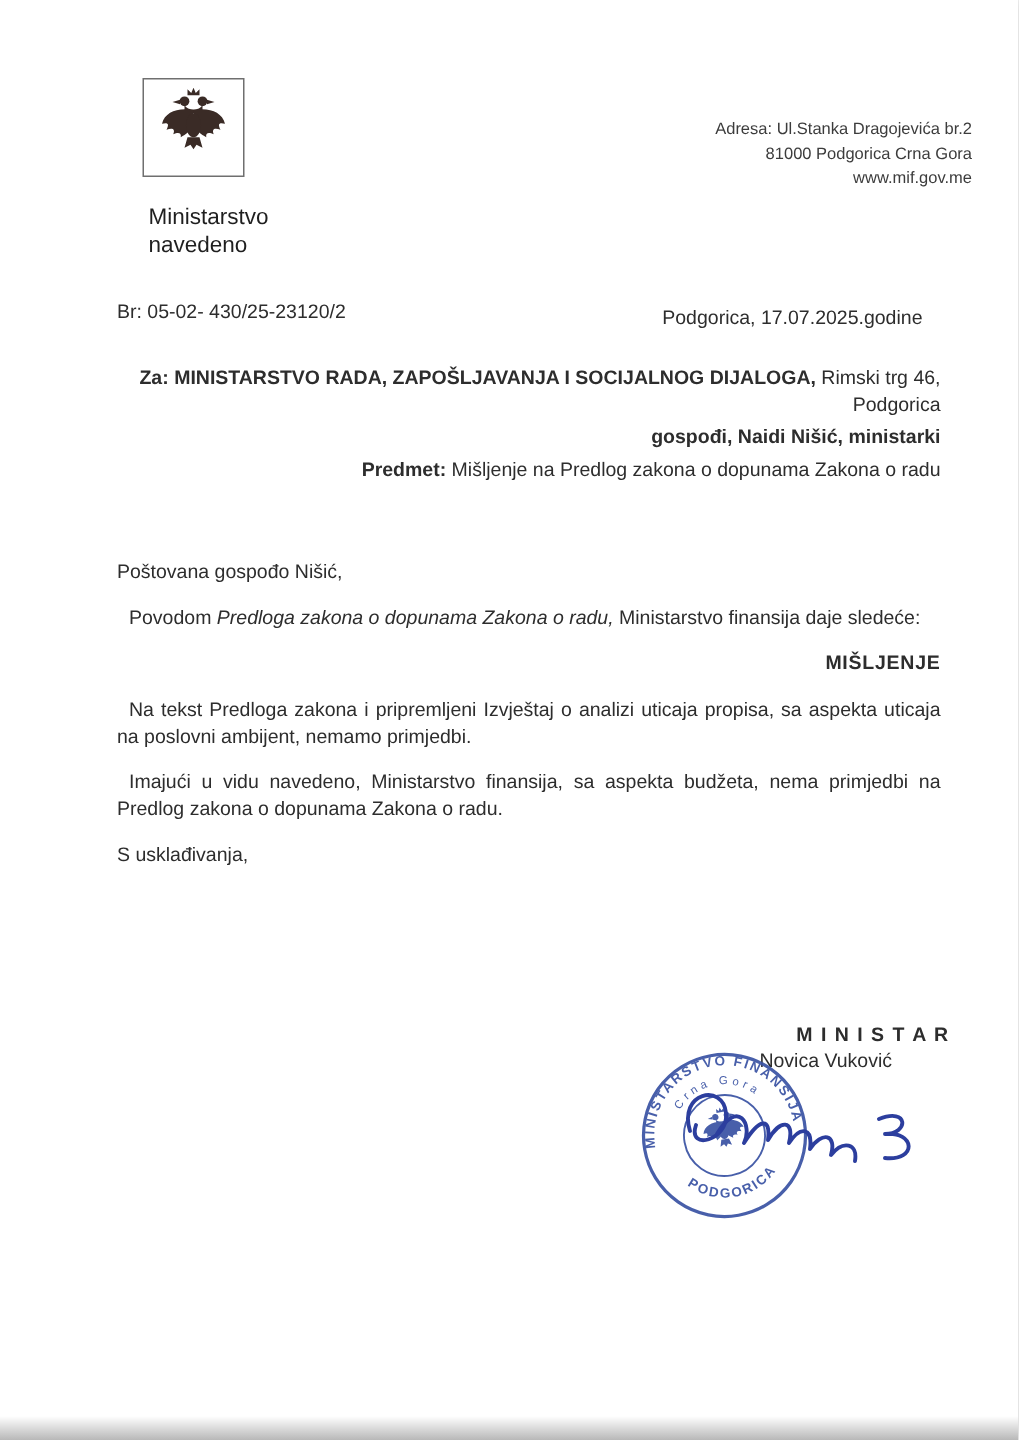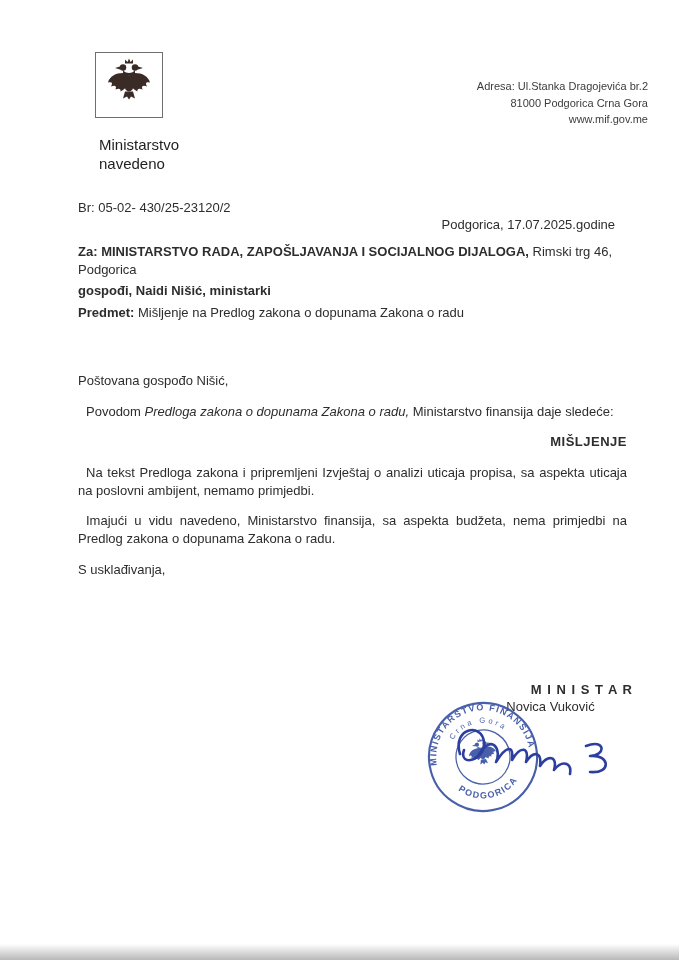--- a/index.html
+++ b/index.html
@@ -22,25 +22,25 @@
   }
   .address {
     position:absolute; top:78px; right:31px;
     font-size:11px; line-height:1.5; color:#3c3c3c; text-align:right;
   }
   
   .ref-row {
     position:absolute; top:200px; left:78px; right:52px;
     display:flex; justify-content:space-between; font-size:13px;
   }
-  .place-date { position:relative; top:17px; margin-right:12px;margin-left:44px; }
+  .place-date { position:relative; top:4px; margin-right:12px;margin-left:44px; }
   
   .recipient {
-    position:absolute; top:243px; left:78px; right:52px;
-    font-size:13px; line-height:1.35;
+    position:absolute; top:243px; left:88px; right:52px;
+    font-size:13px; line-height:1.35;text-align:right;
   }
   .recipient .row { margin:0 0 4px 0; }
   .b { font-weight:bold; }
   
   .letter-body {
     position:absolute; top:372px; left:78px; right:52px;
     font-size:13px; line-height:1.36;
   }
   .letter-body p { margin:0 0 13px 0; }
   .para { text-align:justify; text-indent:8px; }

